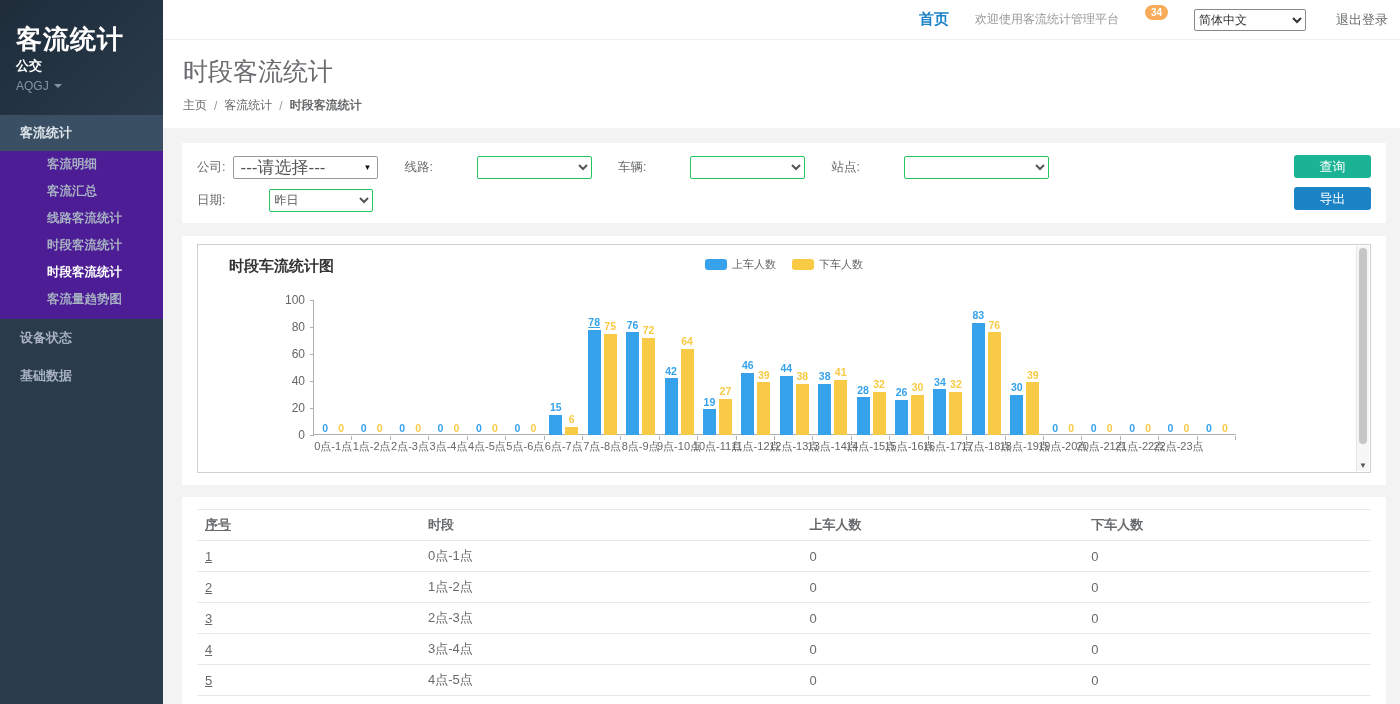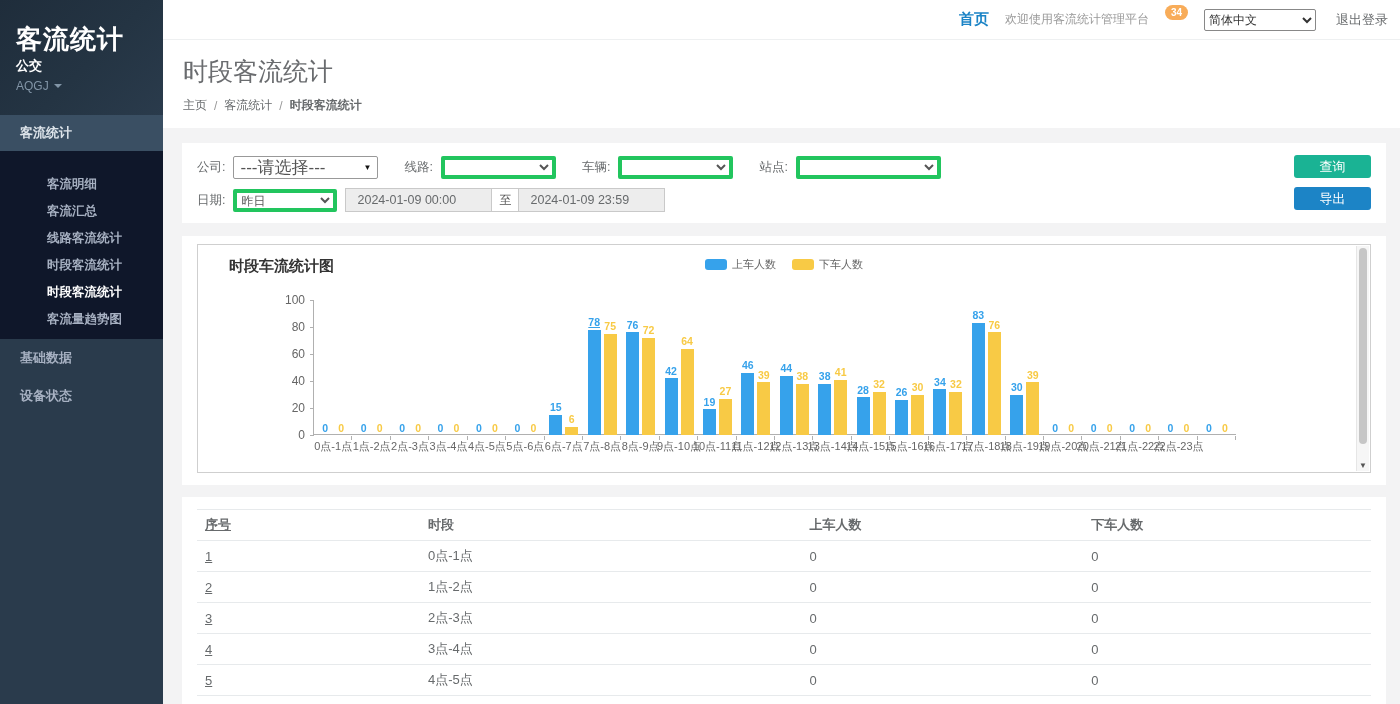--- a/index.html
+++ b/index.html
@@ -12,29 +12,29 @@
   .sidebar { width:163px; min-width:163px; background:#2a3b4c; height:704px; }
   .side-top {
     background:linear-gradient(135deg,#1f2d3b 0%,#243443 55%,#2a3b4c 100%);
     padding:22px 16px 18px 16px; height:115px;
   }
   .logo { color:#fff; font-size:26px; font-weight:bold; letter-spacing:1px; }
   .org { color:#fff; font-size:13px; font-weight:bold; }
   .user-row { color:#8295a7; font-size:12px; margin-top:4px; display:flex; align-items:center; gap:5px; cursor:pointer; }
   .caret { width:0; height:0; border-left:4px solid transparent; border-right:4px solid transparent; border-top:4px solid #8295a7; display:inline-block; }
   .nav-header { background:#3a4f63; color:#dde4ea; font-weight:bold; font-size:13px; padding:9px 0 9px 20px; cursor:pointer; }
-  .submenu { background:#0f172a; list-style:none; padding:20px 0 6px 0; }
+  .submenu { background:#4c1d95; list-style:none; padding:0 0 6px 0; }
   .submenu li { color:#a7b1c2; font-weight:bold; font-size:12.5px; padding:5px 0 5px 47px; cursor:pointer; }
   .submenu li.active { color:#ffffff; }
   .nav-item { color:#a7b1c2; font-weight:bold; font-size:13px; padding:10px 0 10px 20px; cursor:pointer; }
   
   .main { flex:1; display:flex; flex-direction:column; }
   .topbar {
     height:40px; background:#fff; border-bottom:1px solid #eef0f1;
-    display:flex; align-items:center; justify-content:flex-end; padding-right:12px; gap:16px;
+    display:flex; align-items:center; justify-content:flex-end; padding-right:12px; gap:26px;
   }
   .home-link { color:#1c84c6; font-size:15px; font-weight:bold; cursor:pointer; }
   .welcome { color:#999; font-size:12px; }
   .badge { background:#f8ac59; color:#fff; font-size:10px; font-weight:bold; border-radius:8px; padding:2px 6px; position:relative; top:-7px; }
   .lang-select { height:22px; width:112px; font-size:12px; color:#333; border:1px solid #888; border-radius:2px; background:#fff; font-family:inherit; }
   .logout { color:#676a6c; font-size:13px; cursor:pointer; margin-left:4px; }
   .page-heading { background:#fff; padding:15px 0 14px 20px; }
   .page-title { color:#6a6c6f; font-size:25px; font-weight:400; }
   .breadcrumb { margin-top:9px; font-size:12px; color:#676a6c; display:flex; gap:7px; align-items:center; }
   .breadcrumb .crumb { cursor:pointer; }
@@ -47,21 +47,21 @@
   .frow { display:flex; align-items:center; height:24px; }
   .frow + .frow { margin-top:9px; }
   .flabel { font-size:12.5px; color:#676a6c; margin-right:8px; }
   .fgroup { display:flex; align-items:center; margin-right:26px; }
   .sel-wrap { position:relative; display:inline-block; }
   .sel-custom {
     appearance:none; -webkit-appearance:none; width:145px; height:23px; font-size:17px; color:#555;
     border:1px solid #999; border-radius:2px; background:#fff; padding:0 20px 0 6px; font-family:inherit;
   }
   .sel-arrow { position:absolute; right:7px; top:50%; transform:translateY(-50%); font-size:8px; color:#111; pointer-events:none; }
-  .sel-native { height:23px; font-size:12px; color:#555; border:4px solid #22c55e; border-radius:2px; background:#fff; font-family:inherit; }
+  .sel-native { height:23px; font-size:12px; color:#555; border:1px solid #22c55e; border-radius:2px; background:#fff; font-family:inherit;margin-left:36px; }
   .w115 { width:115px; } .w145 { width:145px; } .w104 { width:104px; }
   .dgroup { display:inline-flex; align-items:stretch; margin-left:8px; }
   .dinput {
     width:147px; height:24px; background:#ededed; border:1px solid #c9c9c9;
     font-size:12.5px; color:#676a6c; padding:0 11px; font-family:inherit;
   }
   .dmid {
     width:28px; background:#fff; border-top:1px solid #c9c9c9; border-bottom:1px solid #c9c9c9;
     margin:0 -1px; display:flex; align-items:center; justify-content:center; font-size:12px; color:#555; z-index:1;
     border-left:1px solid #c9c9c9; border-right:1px solid #c9c9c9;
@@ -117,22 +117,22 @@
   <nav>
     <div class="nav-header">客流统计</div>
     <ul class="submenu" id="submenu">
         <li>客流明细</li>
         <li>客流汇总</li>
         <li>线路客流统计</li>
         <li>时段客流统计</li>
         <li class="active">时段客流统计</li>
         <li>客流量趋势图</li>
       </ul>
+    <div class="nav-item">设备状态</div>
     <div class="nav-item">基础数据</div>
-    <div class="nav-item">设备状态</div>
   </nav>
 </aside>
 
 <div class="main">
   <header class="topbar">
     <span class="home-link">首页</span>
     <span class="welcome">欢迎使用客流统计管理平台</span>
     <span class="badge">34</span>
     <select class="lang-select">
       <option>简体中文</option>
@@ -175,25 +175,20 @@
         <div class="fgroup">
           <span class="flabel">站点:</span>
           <select class="sel-native w145"><option></option></select>
         </div>
       </div>
       <div class="frow">
         <span class="flabel">日期:</span>
         <select class="sel-native w104">
           <option>昨日</option>
         </select>
-        <span class="dgroup">
-          <input class="dinput" readonly="" value="2024-01-09 00:00" style="">
-          <span class="dmid">至</span>
-          <input class="dinput" readonly="" value="2024-01-09 23:59" style="">
-        </span>
       </div>
       <button class="btn btn-query">查询</button>
       <button class="btn btn-export">导出</button>
     </div>
 
     <div class="panel chart-panel">
       <div class="chart-box">
         <div class="chart-title">时段车流统计图</div>
         <div class="legend">
           <span class="legend-item">

